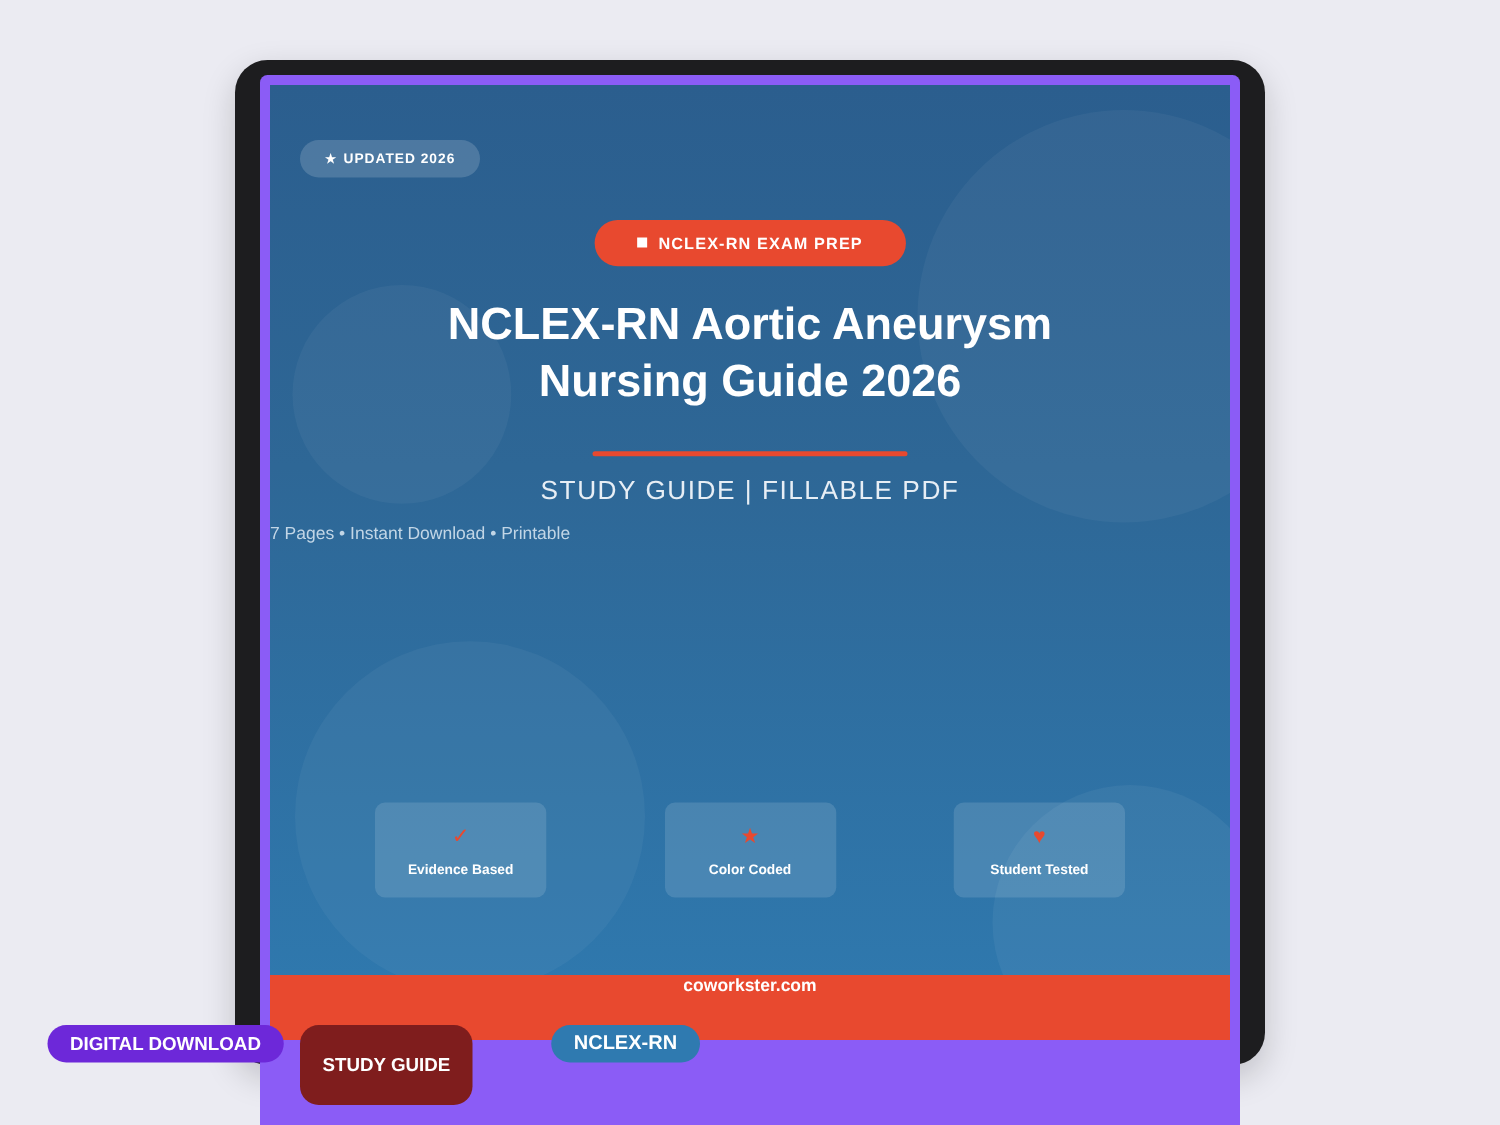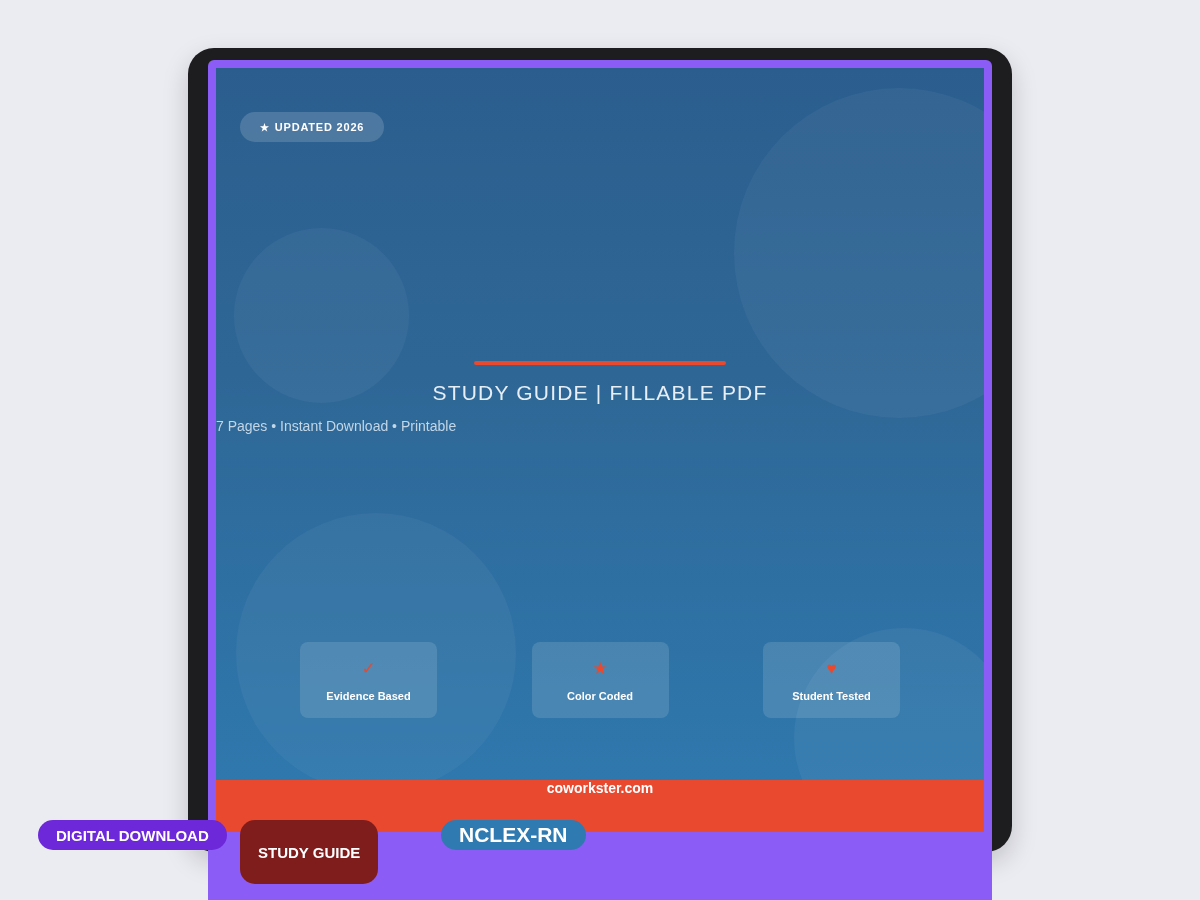--- a/index.html
+++ b/index.html
@@ -231,42 +231,49 @@
     font-size: 15px;
     z-index: 2;
   }
   #ribbon-nclex {
     left: 441px;
     top: 820px;
     height: 30px;
     padding: 0 18px;
     background: #2f7ab0;
     border-radius: 15px;
-    font-size: 21px;
+    font-size: 16px;
     z-index: 2;
   }
 </style>
 </head>
 <body>
 
 <div id="device-frame">
   <div id="device-screen">
 
     <div id="poster">
 
       <div class="blob b1"></div>
       <div class="blob b2"></div>
       <div class="blob b3"></div>
       <div class="blob b4"></div>
 
       <div id="updated-badge">
         <span class="star">★</span><span>UPDATED 2026</span>
       </div>
 
-
+      <div id="exam-pill">
+        <span class="sq"></span><span>NCLEX-RN EXAM PREP</span>
+      </div>
+
+      <div id="poster-title">
+        <div>NCLEX-RN Aortic Aneurysm</div>
+        <div>Nursing Guide 2026</div>
+      </div>
 
       <div id="title-rule"></div>
 
       <div id="poster-subtitle">STUDY GUIDE  |  FILLABLE PDF</div>
 
       <div id="poster-meta">7 Pages  •  Instant Download  •  Printable</div>
 
       <div id="feature-row">
 
         <div class="feature-card">

